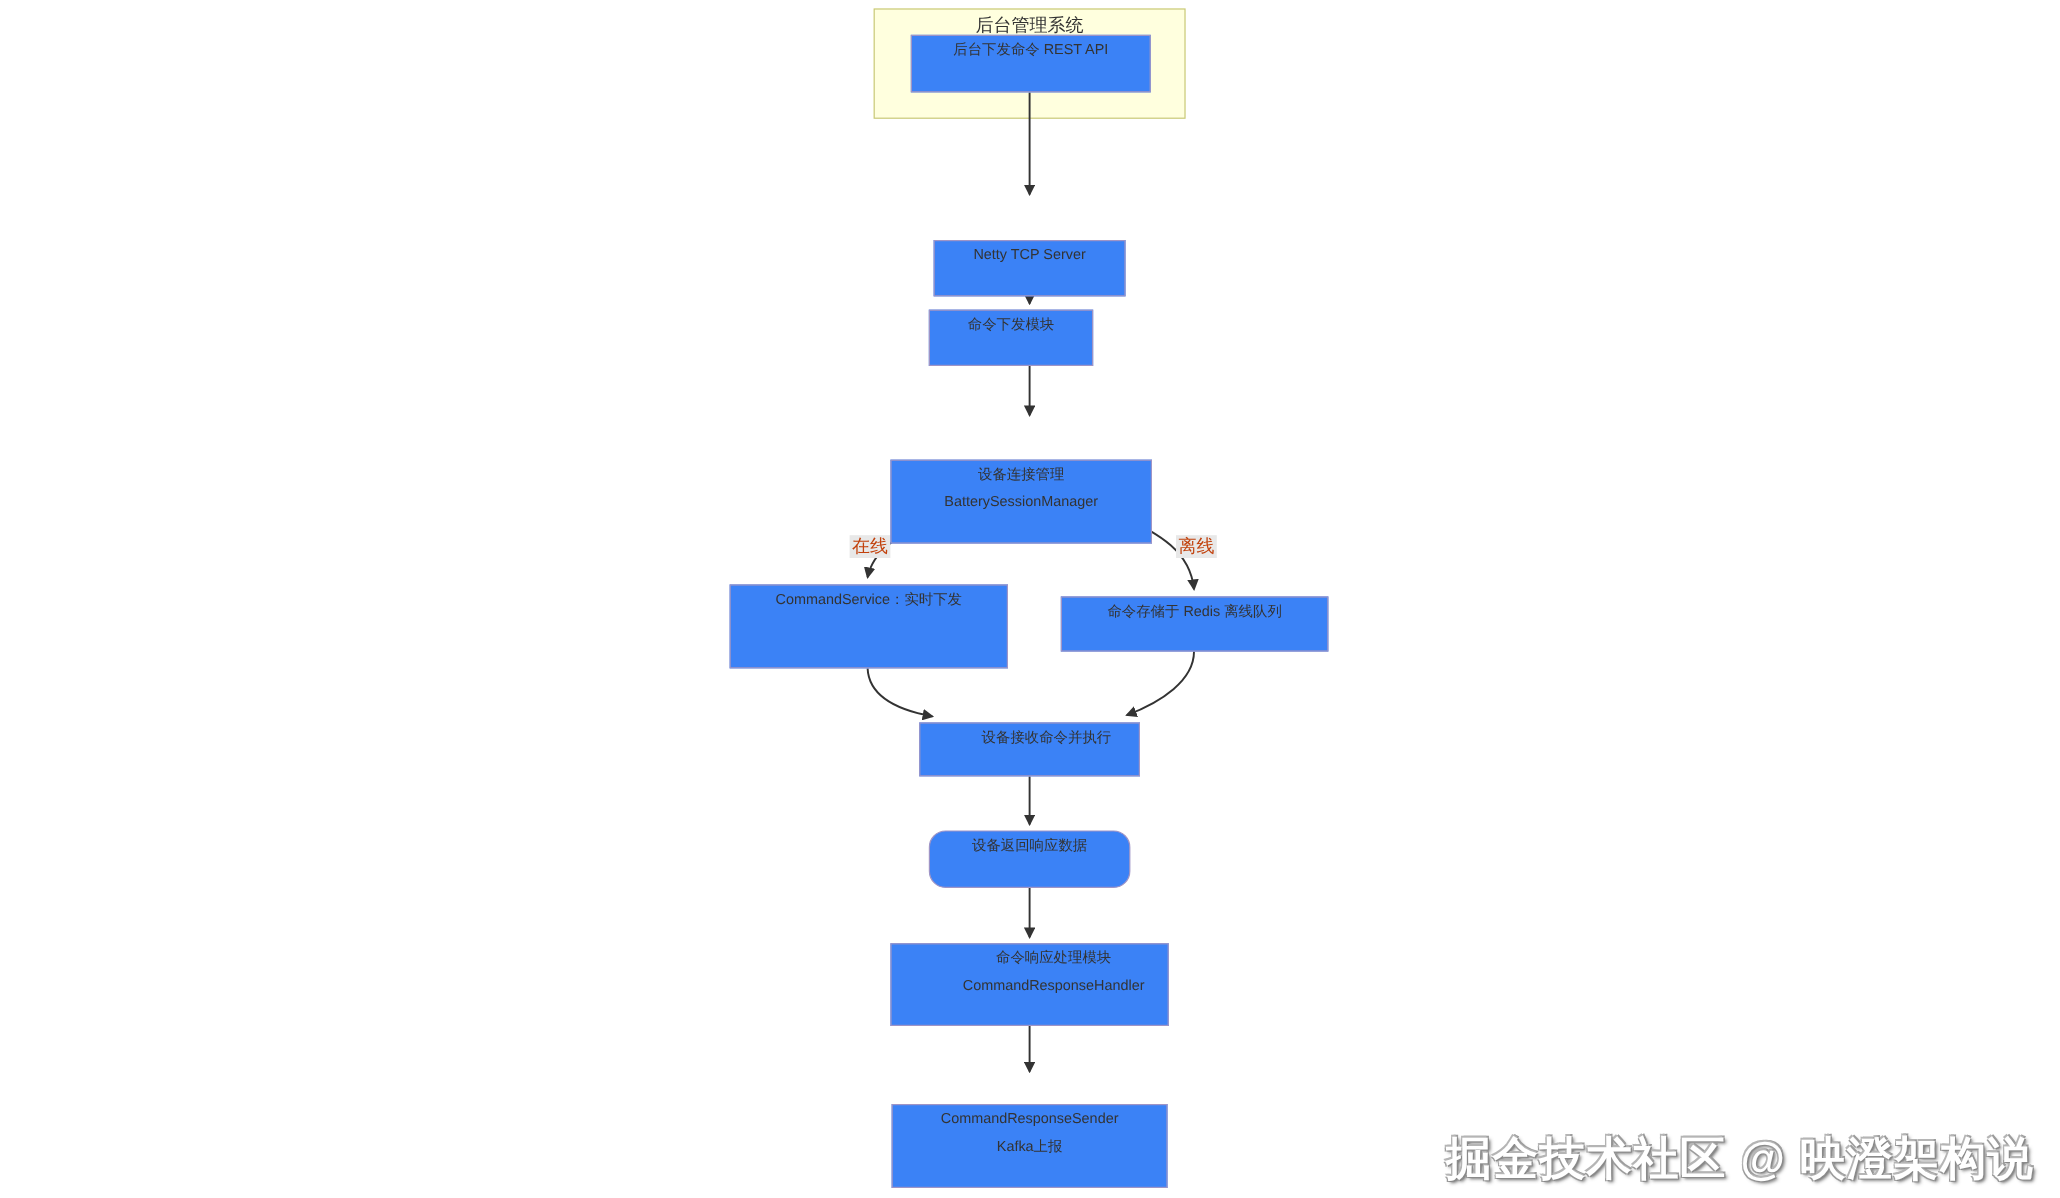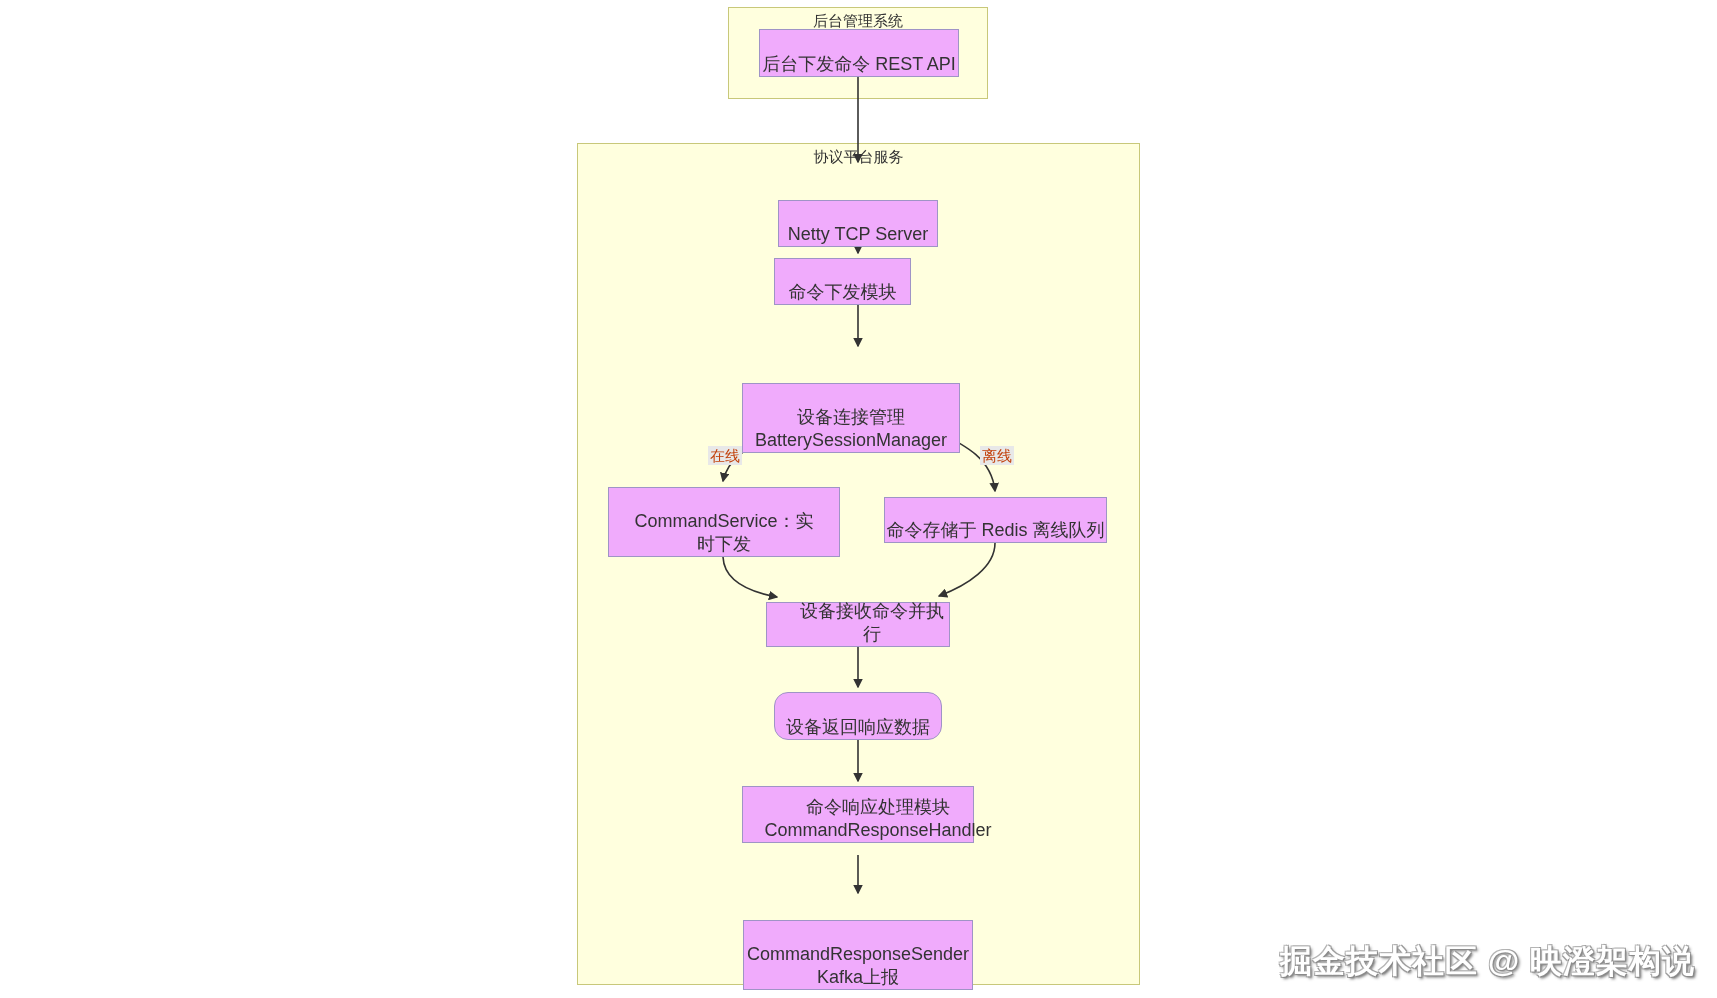--- a/index.html
+++ b/index.html
@@ -36,84 +36,81 @@
     pointer-events:none;
   }
   .edge{
     fill:none;
     stroke:#333333;
     stroke-width:1.6px;
   }
 
   .node{
     position:absolute;
-    background:#f0abfc;
+    background:#3b82f6;
     border:1px solid #9f94c6;
     box-sizing:border-box;
     display:flex;
     flex-direction:column;
     align-items:center;
-    justify-content:flex-end;
+    justify-content:flex-start;
     text-align:center;
-    font-size:18px;
+    font-size:12px;
     line-height:23px;
     color:#333333;
     z-index:4;
   }
   .node .line{display:block;}
   #n-rest    {left:759px; top:29px;  width:200px; height:48px;}
   #n-netty   {left:778px; top:167px; width:160px; height:47px;margin-top:33px;}
   #n-dispatch{left:774px; top:258px; width:137px; height:47px;}
   #n-session {left:742px; top:351px; width:218px; height:70px;margin-top:32px;}
   #n-service {left:608px; top:487px; width:232px; height:70px; padding:0 24px;}
   #n-redis   {left:884px; top:497px; width:223px; height:46px;}
   #n-exec    {left:766px; top:602px; width:184px; height:45px;padding-left:28px;}
   #n-resp    {left:774px; top:692px; width:168px; height:48px;border-radius:14px;}
-  #n-handler {left:742px; top:786px; width:232px; height:57px;padding-left:40px;}
+  #n-handler {left:742px; top:786px; width:232px; height:69px;padding-left:40px;}
   #n-kafka   {left:743px; top:920px; width:230px; height:70px;}
 
   .edge-label{
     position:absolute;
     background:#e8e8e8;
     color:#c2410c;
     font-size:15px;
     line-height:19px;
     padding:0 2px;
     z-index:3;
   }
   #el-online {left:708px; top:446px;}
   #el-offline{left:980px; top:446px;}
 
   .watermark{
     position:absolute;
     top:940px;
     right:22px;
-    font-size:32px;
+    font-size:38px;
     font-weight:bold;
     letter-spacing:1px;
     color:#ffffff;
     text-shadow:
       1px 1px 0 #8a8a8a,
       -1px -1px 0 #b5b5b5,
       1px -1px 0 #9c9c9c,
       -1px 1px 0 #9c9c9c,
       2px 2px 3px rgba(80,80,80,0.85);
     z-index:5;
   }
 </style>
 </head>
 <body>
 
 <div class="canvas">
 
   <div class="subgraph" id="sg-admin">
     <div class="subgraph-title">后台管理系统</div>
-  </div>
-  <div class="subgraph" id="sg-platform">
-    <div class="subgraph-title">协议平台服务</div>
   </div>
 
   <svg class="edges" width="1717" height="998" viewBox="0 0 1717 998" xmlns="http://www.w3.org/2000/svg">
     <defs>
       <marker id="arrowhead" viewBox="0 0 10 10" refX="8.5" refY="5" markerWidth="6" markerHeight="6" orient="auto-start-reverse">
         <path d="M 0 0 L 10 5 L 0 10 z" fill="#333333"></path>
       </marker>
     </defs>
     <path class="edge" marker-end="url(#arrowhead)" d="M 858 77 L 858 162"></path>
     <path class="edge" marker-end="url(#arrowhead)" d="M 858 214 L 858 253"></path>

